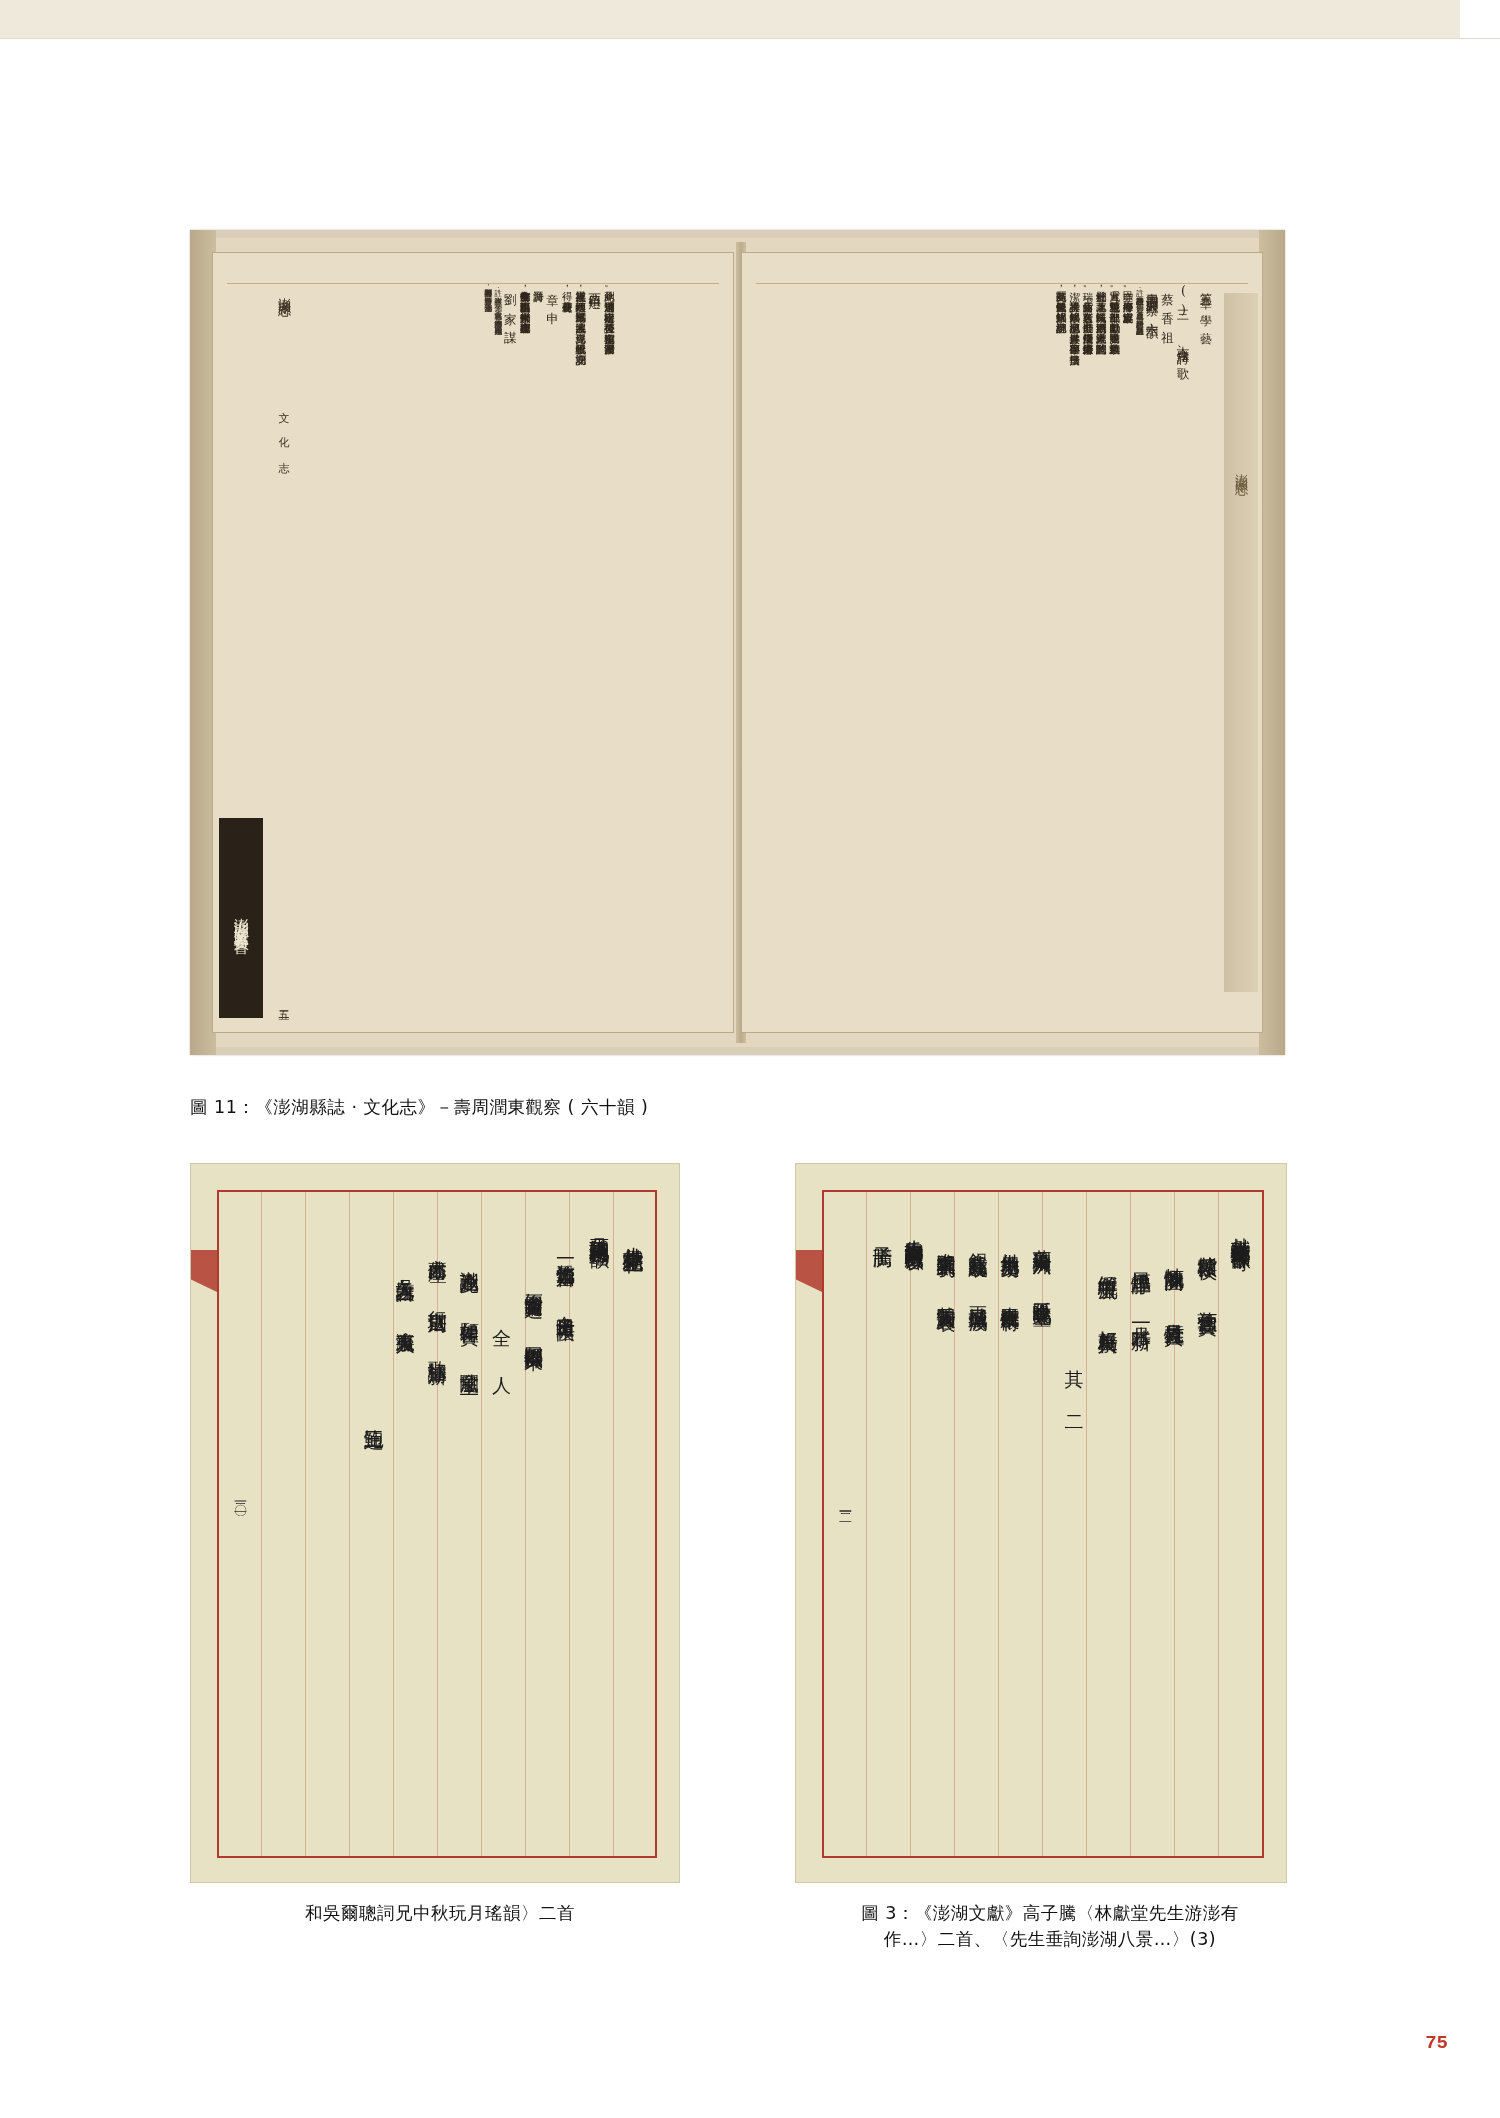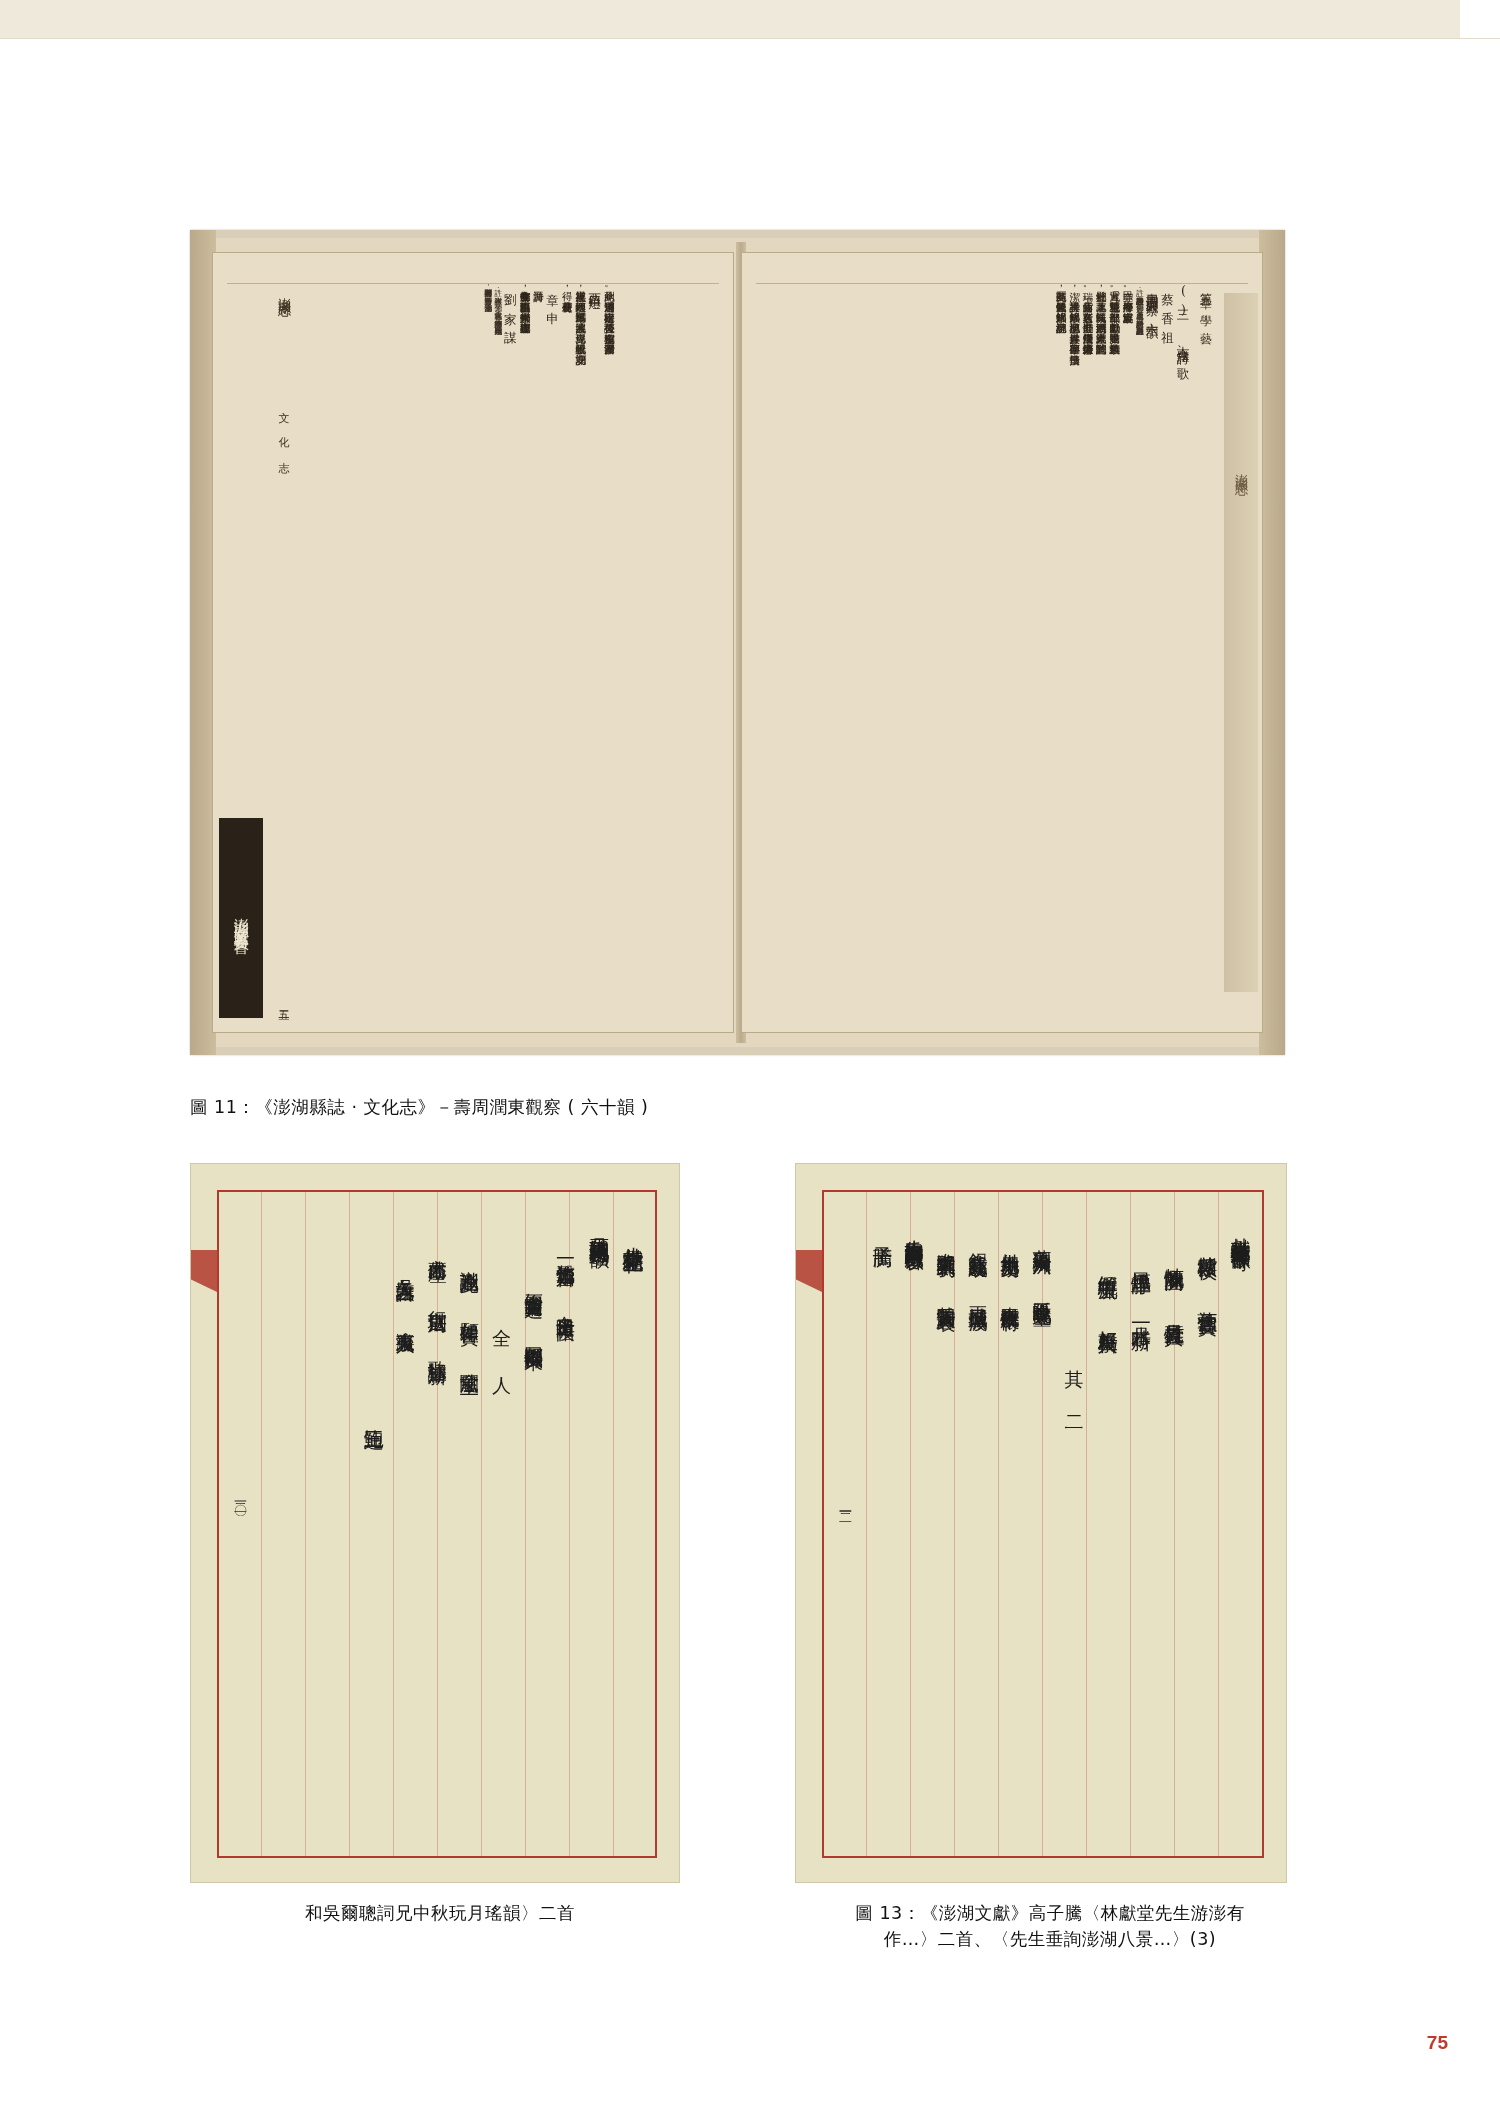--- a/index.html
+++ b/index.html
@@ -220,21 +220,21 @@
   }
   .ms .cols .brush { position: static; }
 
   #caption12 { left: 150px; top: 1900px; width: 580px; text-align: center; }
   #caption13 { left: 750px; top: 1900px; width: 600px; text-align: center; }
 
   .page-number {
     position: absolute;
     right: 52px;
     bottom: 64px;
-    font-family: Liberation Sans, sans-serif;
+    font-family: Liberation Mono, monospace;
     font-size: 19px;
     font-weight: bold;
     color: #c0392b;
   }
 </style>
 </head>
 <body>
 
 <div class="page">
 
@@ -333,19 +333,19 @@
       <div class="brush" style="font-size:19px; margin-top:30px;">蓬島瀛廻卅六洲  孤臣瞻眺此登臺</div>
       <div class="brush" style="font-size:19px; margin-top:34px;">卅年地力爻朋朔  壹夜雕風便懷材</div>
       <div class="brush" style="font-size:19px; margin-top:34px;">釵壺我兵蕊絞晚  兩城戚壘三城波</div>
       <div class="brush" style="font-size:19px; margin-top:34px;">進擊真閑猶剝眺  黃昏漏長悲因哀</div>
       <div class="brush" style="font-size:19px; margin-top:20px;">先生垂詢澎湖八景因賦寄概以答</div>
       <div class="brush" style="font-size:20px; margin-top:26px;">高子騰</div>
     </div>
   </div>
 
   <div class="fig-caption" id="caption13">
-    <div>圖 13：《澎湖文獻》高子騰〈林獻堂先生游澎有</div>
+    <div>圖 3：《澎湖文獻》高子騰〈林獻堂先生游澎有</div>
     <div>作…〉二首、〈先生垂詢澎湖八景…〉(3)</div>
   </div>
 
   <div class="page-number">75</div>
 
 </div>
 
 </body></html>

